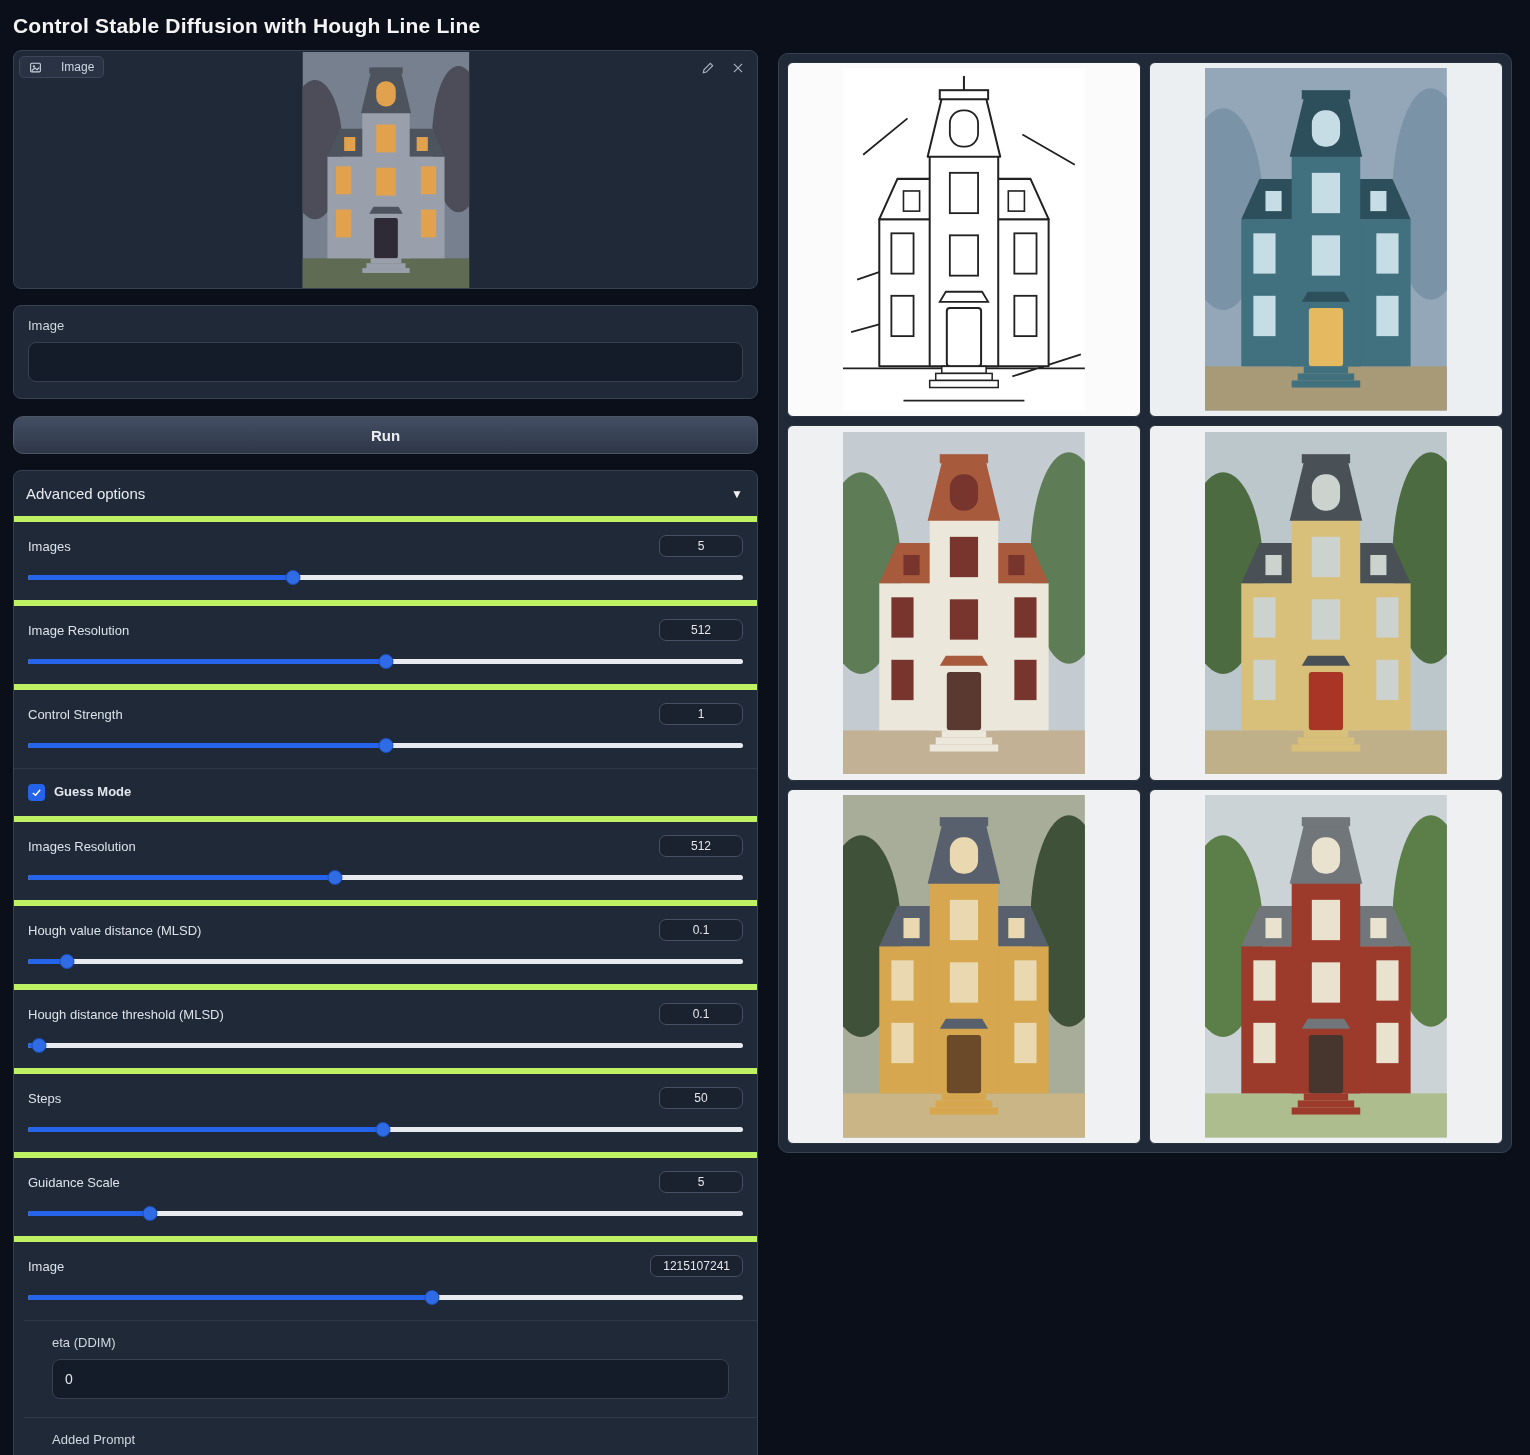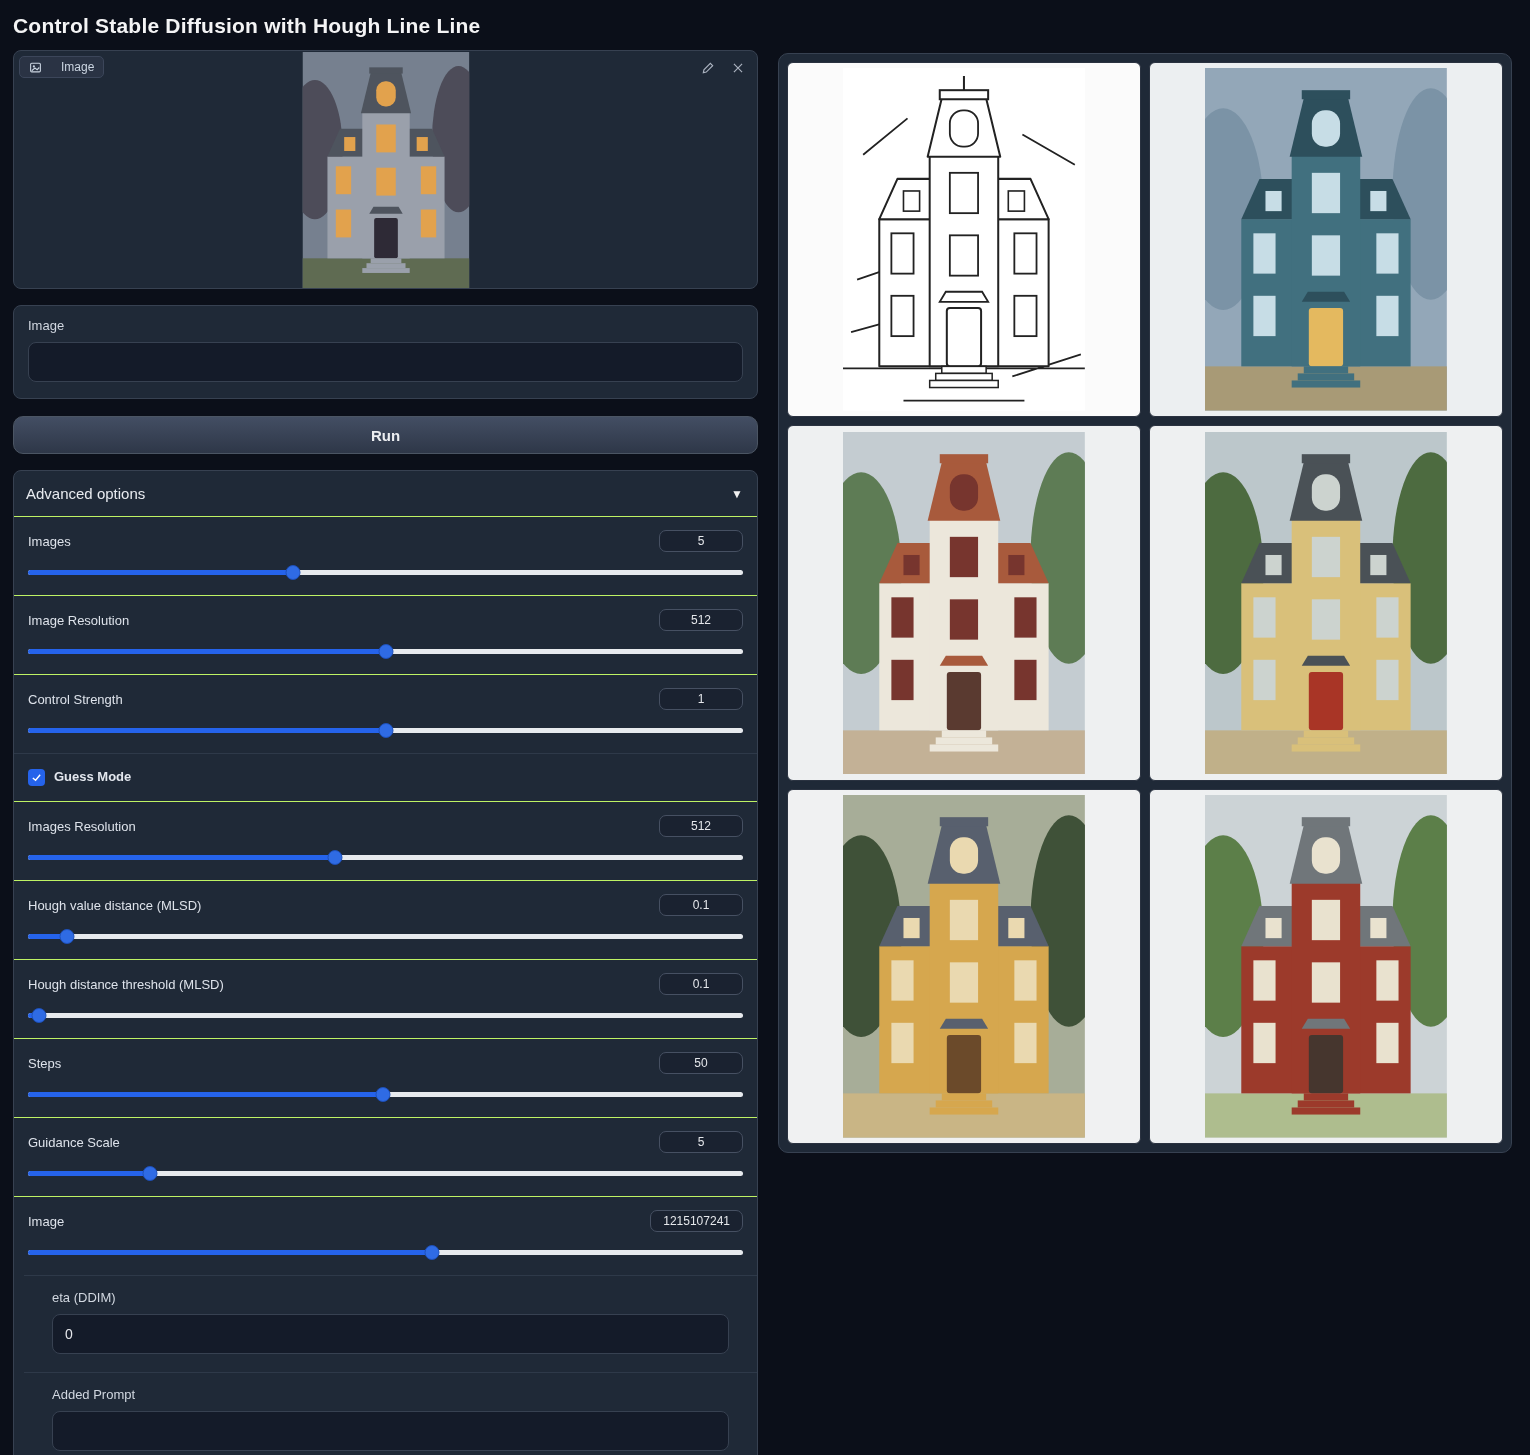--- a/index.html
+++ b/index.html
@@ -61,21 +61,21 @@
   }
 
   
   .advanced-panel { margin-top: 16px; padding: 0 0 4px; overflow: hidden; }
   .acc-header {
     display: flex; justify-content: space-between; align-items: center;
     padding: 14px 14px 14px 12px; cursor: pointer;
     font-size: 15px; color: #e8ebf0;
   }
   .acc-arrow { font-size: 12px; color: #f0f0f0; }
-  .form-row { border-top: 1px solid #bef264; padding: 13px 14px 15px; }
+  .form-row { border-top: 6px solid #bef264; padding: 13px 14px 15px; }
   .row-head { display: flex; justify-content: space-between; align-items: center; margin-bottom: 13px; }
   .row-label { font-size: 13px; color: #dde2ea; }
   .value-box {
     min-width: 84px; padding: 3px 12px; text-align: center;
     font-size: 12px; color: #e5e7eb; cursor: text;
     background: #1a2230; border: 1px solid #465062; border-radius: 7px;
   }
   .slider { position: relative; height: 15px; --pct: 0%; cursor: pointer; }
   .slider .track { position: absolute; top: 5px; left: 0; right: 0; height: 5px; border-radius: 3px; background: #e7eaee; }
   .slider .fill  { position: absolute; top: 5px; left: 0; height: 5px; border-radius: 3px; background: #2563eb; width: var(--pct); }

